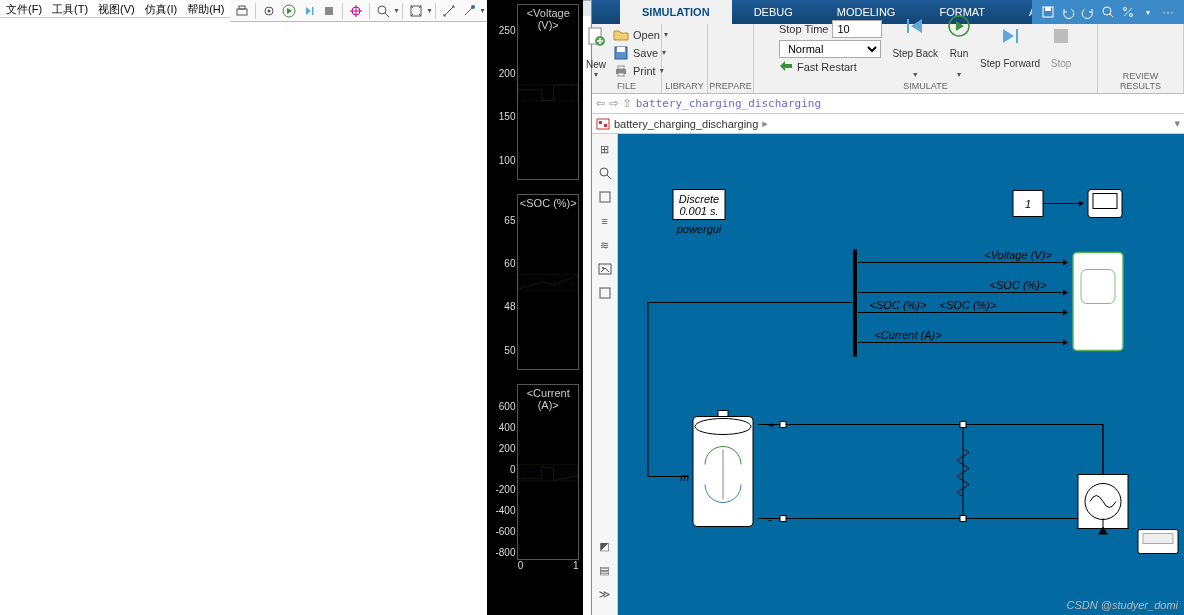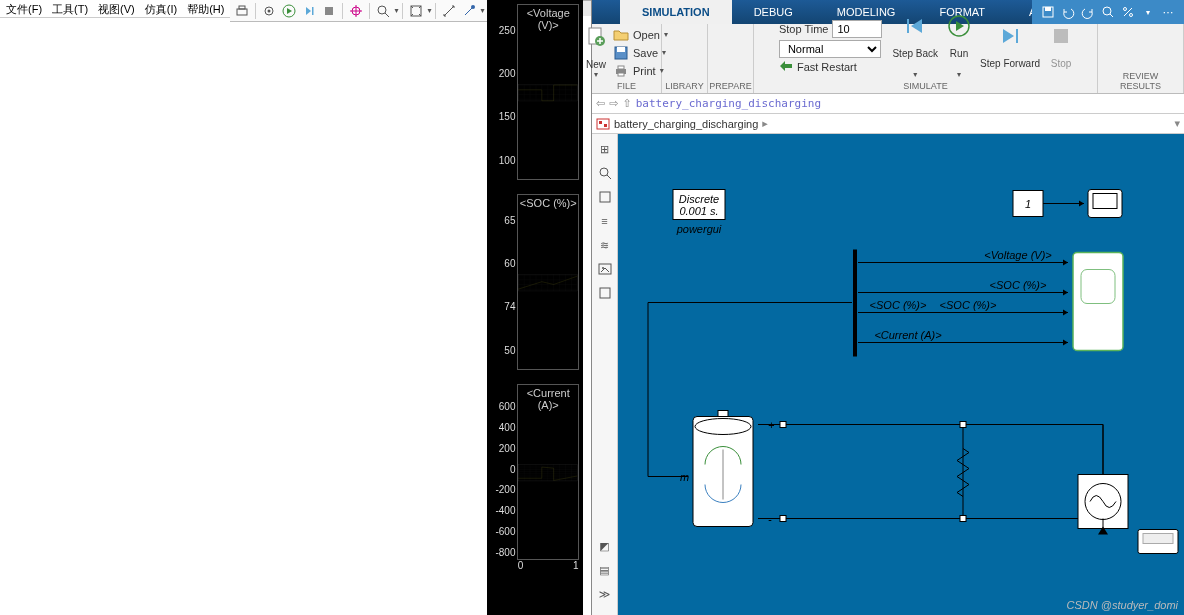--- a/index.html
+++ b/index.html
@@ -171,21 +171,21 @@
               <line x1="388.4" x2="388.4" y1="16" y2="172" stroke="#333"></line>
               <line x1="443.6" x2="443.6" y1="16" y2="172" stroke="#333"></line>
               <line x1="498.8" x2="498.8" y1="16" y2="172" stroke="#333"></line>
               <line x1="554" x2="554" y1="16" y2="172" stroke="#333"></line>
               <line x1="2" x2="554" y1="154.66666666666666" y2="154.66666666666666" stroke="#333"></line>
               <line x1="2" x2="554" y1="111.33333333333334" y2="111.33333333333334" stroke="#333"></line>
               <line x1="2" x2="554" y1="68" y2="68" stroke="#333"></line>
               <line x1="2" x2="554" y1="24.666666666666657" y2="24.666666666666657" stroke="#333"></line>
               <rect x="2" y="16" width="552" height="156" class="plot-border"></rect>
               <path d="M2 154.66666666666666 L222.8 85.33333333333333 L333.2 111.33333333333334 L554 33.33333333333334 " class="plot-line"></path>
-            </svg><span class="ytick" style="top: 154.667px;">50</span><span class="ytick" style="top: 111.333px;">74</span><span class="ytick" style="top: 68px;">60</span><span class="ytick" style="top: 24.6667px;">65</span></div>
+            </svg><span class="ytick" style="top: 154.667px;">50</span><span class="ytick" style="top: 111.333px;">48</span><span class="ytick" style="top: 68px;">60</span><span class="ytick" style="top: 24.6667px;">65</span></div>
           <div class="plot-area" style="top: 384px; height: 176px;"><div class="plot-title">&lt;Current (A)&gt;</div><svg width="100%" height="100%" viewBox="0 0 556 176">
               <line x1="2" x2="2" y1="16" y2="172" stroke="#333"></line>
               <line x1="57.2" x2="57.2" y1="16" y2="172" stroke="#333"></line>
               <line x1="112.4" x2="112.4" y1="16" y2="172" stroke="#333"></line>
               <line x1="167.6" x2="167.6" y1="16" y2="172" stroke="#333"></line>
               <line x1="222.8" x2="222.8" y1="16" y2="172" stroke="#333"></line>
               <line x1="278" x2="278" y1="16" y2="172" stroke="#333"></line>
               <line x1="333.2" x2="333.2" y1="16" y2="172" stroke="#333"></line>
               <line x1="388.4" x2="388.4" y1="16" y2="172" stroke="#333"></line>
               <line x1="443.6" x2="443.6" y1="16" y2="172" stroke="#333"></line>

